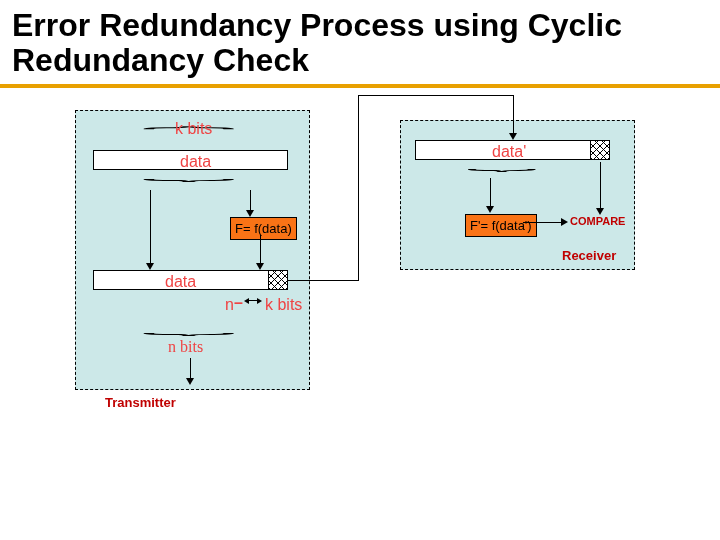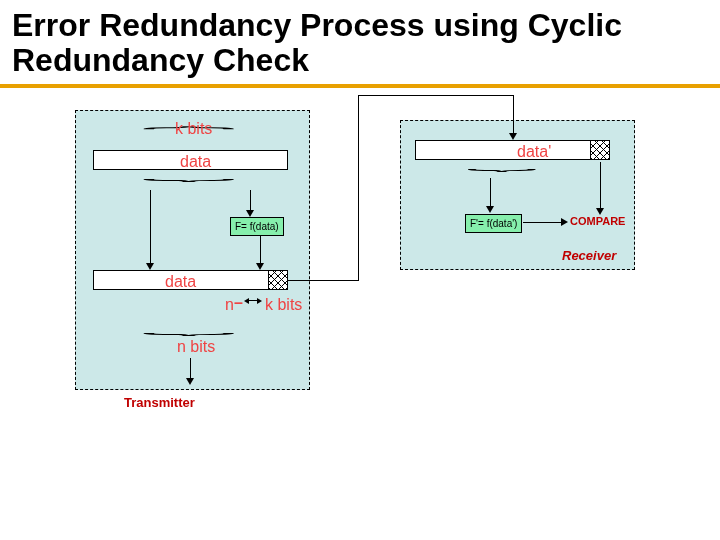--- a/index.html
+++ b/index.html
@@ -4,21 +4,21 @@
 <style>
   * { box-sizing: border-box; margin: 0; padding: 0; }
   body { font-family: Arial, sans-serif; width: 720px; height: 540px; background: #fff; position: relative; }
   .title { font-family: Impact, "Arial Black", sans-serif; font-size: 32px; font-weight: bold; padding: 8px 12px 6px 12px; border-bottom: 4px solid #e8a000; line-height: 1.1; }
   .canvas { position: absolute; top: 90px; left: 0; width: 720px; height: 450px; }
   .box-dashed { position: absolute; border: 1.5px dashed #000; background: #cce8e8; }
   .label { position: absolute; font-size: 16px; color: #ef4444; }
   .label-red { color: #c00000; font-weight: bold; font-size: 13px; }
   .data-rect { position: absolute; background: #fff; border: 1px solid #000; }
   .data-rect.hatch::after { content: ""; position: absolute; right: 0; top: 0; bottom: 0; width: 18px; background: repeating-linear-gradient(45deg, #000 0 1px, transparent 1px 5px), repeating-linear-gradient(-45deg, #000 0 1px, transparent 1px 5px); border-left: 1px solid #000; }
-  .f-box { position: absolute; background: #86efac; border: 1px solid #000; font-size: 10px; padding: 3px 4px; white-space: nowrap; }
+  .f-box { position: absolute; background: #f97316; border: 1px solid #000; font-size: 13px; padding: 3px 4px; white-space: nowrap; }
   .brace { position: absolute; font-size: 13px; transform: scaleX(12); transform-origin: center; }
   .brace-sm { position: absolute; font-size: 13px; transform: scaleX(9); transform-origin: center; }
   .vline { position: absolute; width: 1px; background: #000; }
   .hline { position: absolute; height: 1px; background: #000; }
   .arrow-dn { position: absolute; width: 0; height: 0; border-left: 4px solid transparent; border-right: 4px solid transparent; border-top: 7px solid #000; }
   .arrow-rt { position: absolute; width: 0; height: 0; border-top: 4px solid transparent; border-bottom: 4px solid transparent; border-left: 7px solid #000; }
   .arrow-lt { position: absolute; width: 0; height: 0; border-top: 4px solid transparent; border-bottom: 4px solid transparent; border-right: 7px solid #000; }
   .legend { position: absolute; font-size: 10px; line-height: 1.3; }
 </style>
 </head>
@@ -55,48 +55,48 @@
 
   <span class="label" style="left:225px; top:206px;">n</span>
   <span class="label" style="left:234px; top:204px; font-weight:bold;">–</span>
 
   <div class="arrow-lt" style="left:244px; top:208px; border-width:3px; border-right-width:5px;"></div>
   <div class="hline" style="left:249px; top:210px; width:8px;"></div>
   <div class="arrow-rt" style="left:257px; top:208px; border-width:3px; border-left-width:5px;"></div>
   <span class="label" style="left:265px; top:206px;">k bits</span>
 
   <div class="brace" style="left:185px; top:230px;">⏟</div>
-  <span class="label" style="left:177px; top:248px;">n bits</span>
+  <span class="label" style="left:168px; top:248px;font-family:Liberation Serif, serif;">n bits</span>
 
   <div class="vline" style="left:190px; top:268px; height:22px;"></div>
   <div class="arrow-dn" style="left:186px; top:288px;"></div>
 
-  <span class="label-red" style="position:absolute; left:124px; top:305px;">Transmitter</span>
+  <span class="label-red" style="position:absolute; left:105px; top:305px;">Transmitter</span>
 
   <div class="hline" style="left:288px; top:190px; width:70px;"></div>
   <div class="vline" style="left:358px; top:5px; height:186px;"></div>
   <div class="hline" style="left:358px; top:5px; width:155px;"></div>
   <div class="vline" style="left:513px; top:5px; height:40px;"></div>
   <div class="arrow-dn" style="left:509px; top:43px;"></div>
 
   <div class="data-rect hatch" style="left:415px; top:50px; width:195px; height:20px;"></div>
-  <span class="label" style="left:517px; top:53px;">data'</span>
+  <span class="label" style="left:492px; top:53px;">data'</span>
   <div class="brace-sm" style="left:498px; top:66px;">⏟</div>
 
   <div class="vline" style="left:490px; top:88px; height:30px;"></div>
   <div class="arrow-dn" style="left:486px; top:116px;"></div>
 
   <div class="vline" style="left:600px; top:72px; height:48px;"></div>
   <div class="arrow-dn" style="left:596px; top:118px;"></div>
 
   <div class="f-box" style="left:465px; top:124px;">F'= f(data')</div>
 
   <div class="hline" style="left:523px; top:132px; width:40px;"></div>
   <div class="arrow-rt" style="left:561px; top:128px;"></div>
 
   <span class="label-red" style="position:absolute; left:570px; top:125px; font-size:11px;">COMPARE</span>
 
-  <span class="label-red" style="position:absolute; left:562px; top:158px;font-style:italic;">Receiver</span>
+  <span class="label-red" style="position:absolute; left:562px; top:158px;">Receiver</span>
 
   <div class="legend" style="left:440px; top:240px;">
   </div>
 
 </div>
 
 </body></html>

